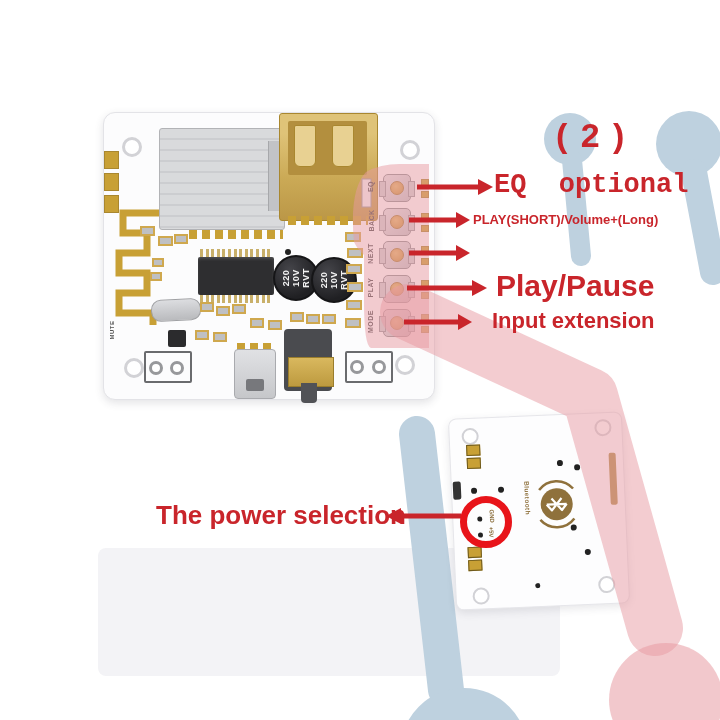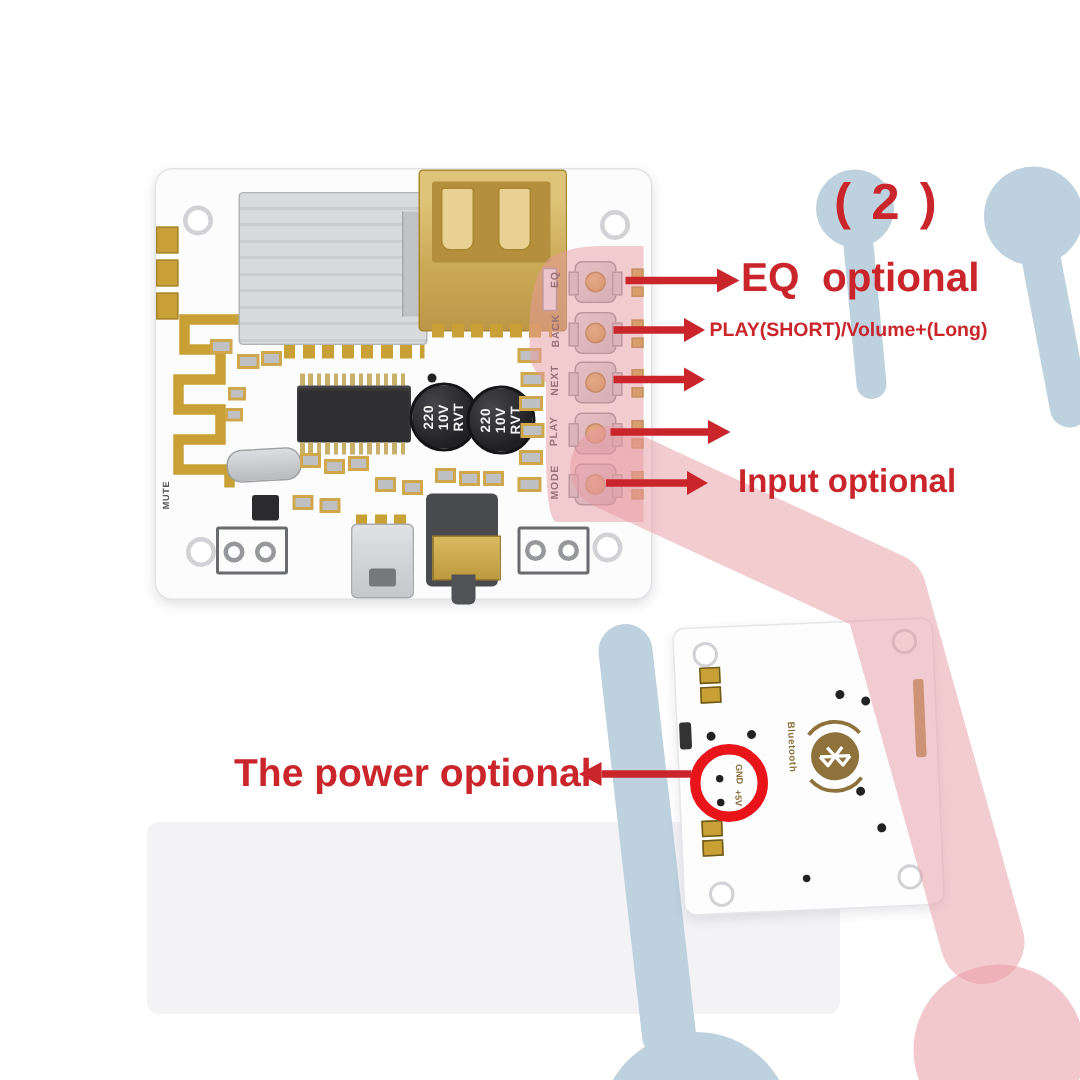--- a/index.html
+++ b/index.html
@@ -64,21 +64,21 @@
 
   
   .bpad{width:12px;height:9px;background:#c8a035;border:1px solid #6e5a1e;}
   .dot{border-radius:50%;background:#222;}
   .goldstrip{left:158px;top:40px;width:7px;height:52px;background:#b08d4a;border-radius:2px;}
   .bt-text{transform:rotate(90deg);transform-origin:center;font-size:6.5px;color:#8f713c;font-weight:bold;letter-spacing:.4px;}
   .padlabel{transform:rotate(90deg);transform-origin:center;font-size:6px;color:#8a6d3b;font-weight:bold;}
 
   
   .ann{position:absolute;color:var(--accent_red,#c9252b);font-weight:bold;white-space:pre;}
-  .ann.big{font-size:27px;}
+  .ann.big{font-size:27px;font-family:Liberation Mono, monospace;}
   .ann.small{font-size:13px;}
   .figure-label{font-size:34px;letter-spacing:2px;}
   .red-circle{left:460px;top:496px;width:52px;height:52px;border:7px solid var(--annotation_circle_red,#e8141a);
               border-radius:50%;box-sizing:border-box;background:transparent;}
   .arrow-line{stroke:var(--accent_red,#c9252b);stroke-width:5;}
   .arrow-head{fill:var(--accent_red,#c9252b);}
   .pink{fill:var(--highlight_pink,#e89aa2);}
   .pink-stroke{stroke:var(--highlight_pink,#e89aa2);}
   .blue{fill:var(--ornament_blue,#bed1df);}
   .blue-stroke{stroke:var(--ornament_blue,#bed1df);}
@@ -294,18 +294,19 @@
     </g>
     <g>
       <line class="arrow-line" x1="401" y1="516" x2="461" y2="516"></line>
       <polygon class="arrow-head" points="401,508 386,516 401,524"></polygon>
     </g>
   </svg>
 
   <div class="ann figure-label" style="left:556px;top:116px;">( 2 )</div>
   <div class="ann big" style="left:494px;top:170px;">EQ  optional</div>
   <div class="ann small" style="left:473px;top:212px;">PLAY(SHORT)/Volume+(Long)</div>
-  <div class="ann" style="left:492px;top:308px;font-size:22px;">Input optional</div>
-  <div class="ann" style="left:156px;top:500px;font-size:26px;">The power optional</div>
+  <div class="ann" style="left:496px;top:269px;font-size:30px;">Play/Pause</div>
+  <div class="ann" style="left:492px;top:308px;font-size:22px;">Input extension</div>
+  <div class="ann" style="left:156px;top:500px;font-size:26px;">The power selection</div>
 
   <div class="abs red-circle"></div>
 
 </div>
 
 </body></html>

